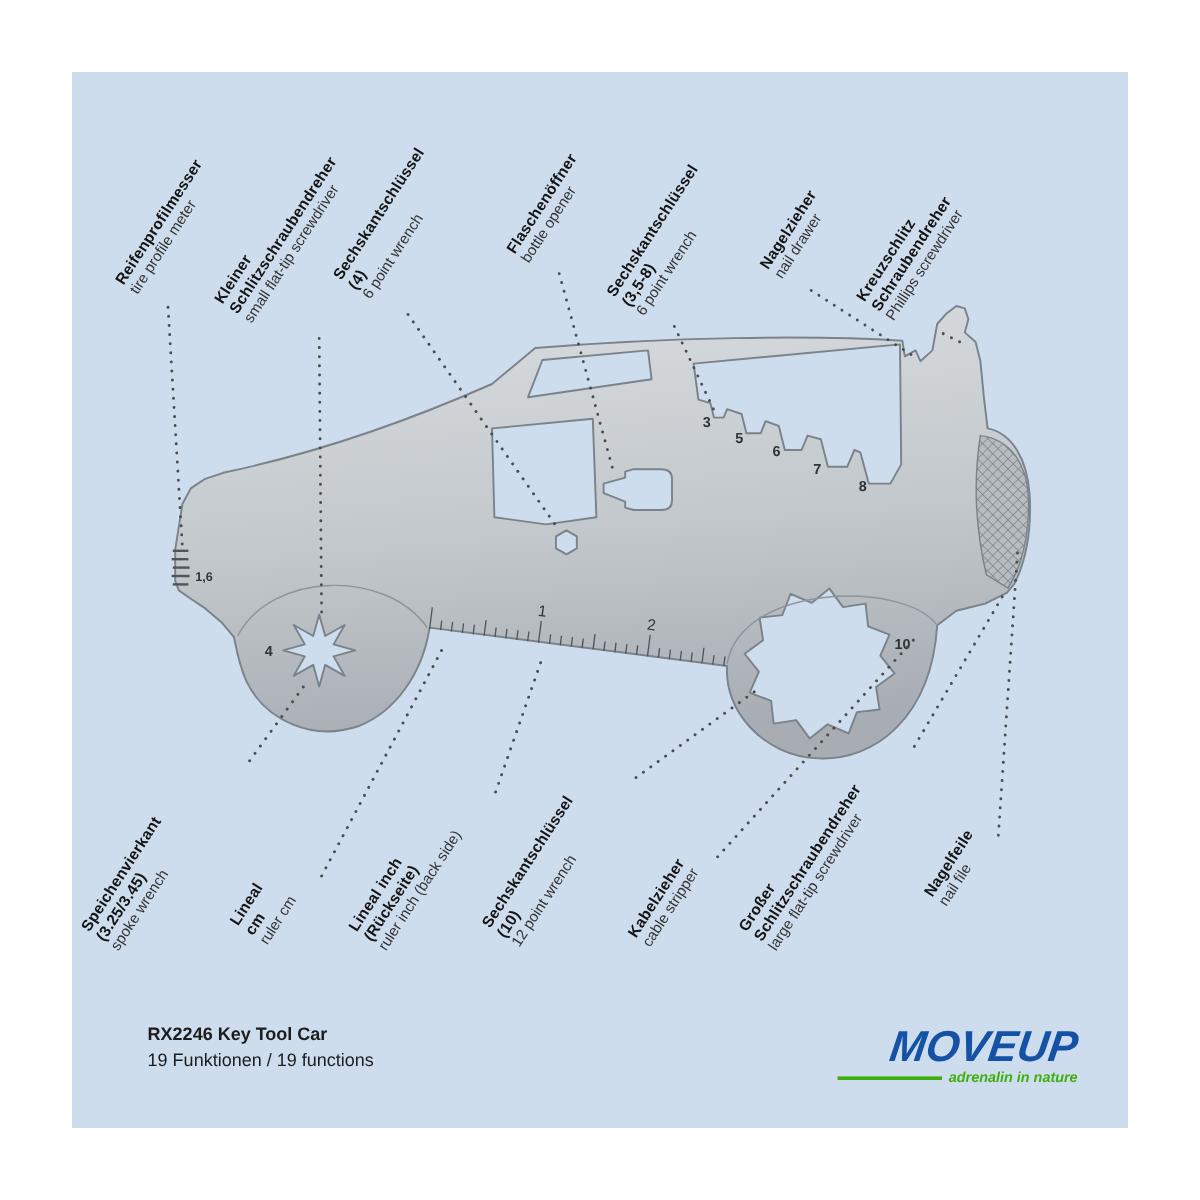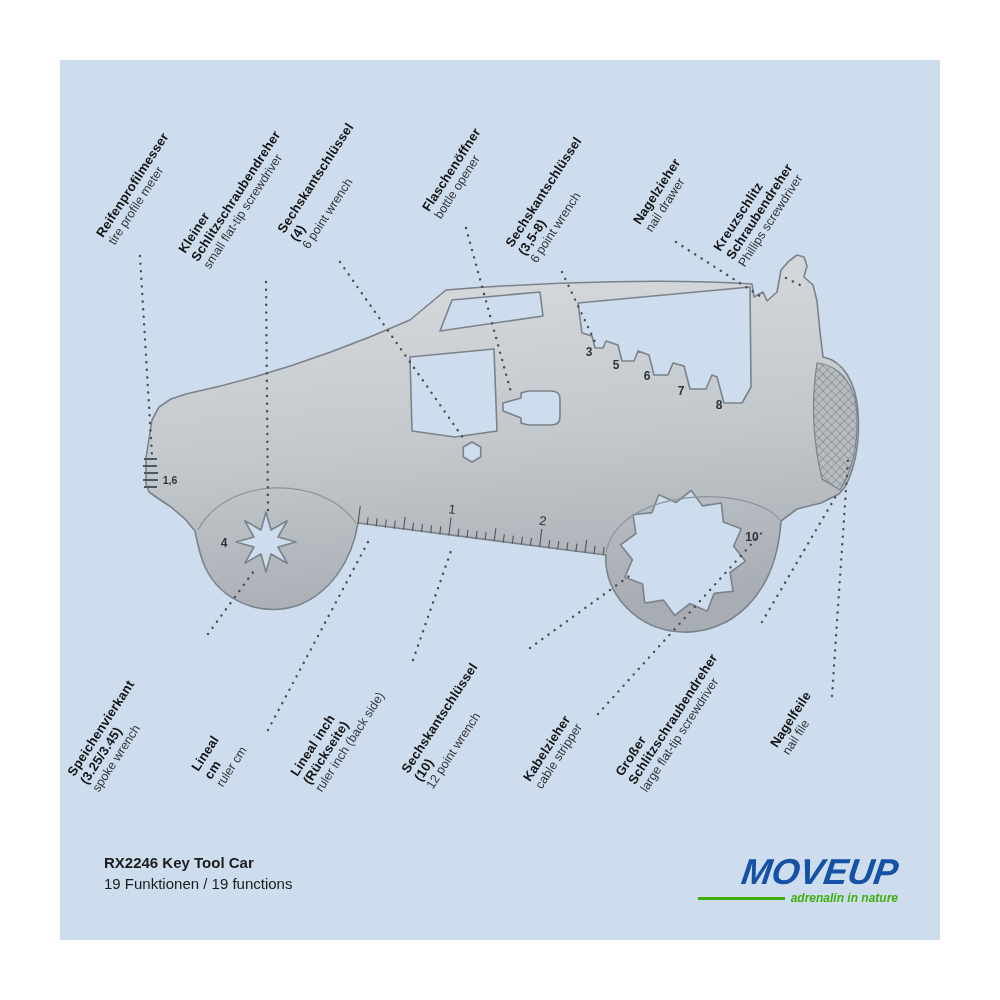--- a/index.html
+++ b/index.html
@@ -3,21 +3,21 @@
 <meta charset="utf-8">
 <style>
   html,body{margin:0;padding:0;background:#ffffff;font-family:"Liberation Sans",sans-serif;}
   .stage{position:relative;width:1000px;height:1000px;background:#ffffff;overflow:hidden;}
   .panel{position:absolute;left:60px;top:60px;width:880px;height:880px;background:#cdddee;}
   svg.overlay{position:absolute;left:0;top:0;width:1000px;height:1000px;}
   .func-label{position:absolute;width:0;height:0;}
   .func-label .inner{position:absolute;left:0;bottom:0;transform-origin:0 100%;transform:rotate(-57deg);white-space:nowrap;line-height:15px;}
   .func-label .de{display:block;font-weight:bold;font-size:13px;color:#141414;white-space:pre-line;letter-spacing:.2px;}
   .func-label .en{display:block;font-size:12.5px;color:#333333;}
-  .footer{position:absolute;left:104px;top:852px;font-size:15px;color:#1c1c1c;line-height:21px;}
+  .footer{position:absolute;left:123px;top:852px;font-size:15px;color:#1c1c1c;line-height:21px;}
   .footer .product{font-weight:bold;display:block;}
   .footer .functions{display:block;}
   .logo{position:absolute;left:698px;top:854px;width:200px;}
   .logo-word{font-style:italic;font-weight:bold;font-size:36px;line-height:36px;color:#1552a5;text-align:right;transform:skewX(-8deg);letter-spacing:0px;}
   .logo-sub{display:flex;align-items:center;gap:6px;margin-top:1px;}
   .logo-line{flex:1;height:3px;background:#3fae0e;}
   .logo-tagline{font-style:italic;font-weight:bold;font-size:12px;color:#3fae0e;white-space:nowrap;}
 </style>
 </head>
 <body>

